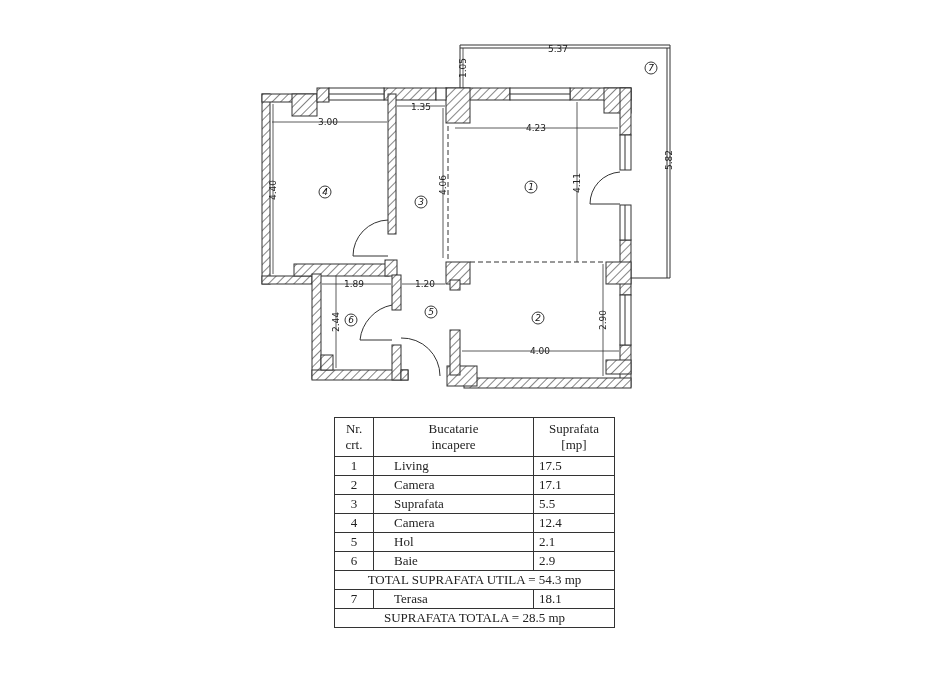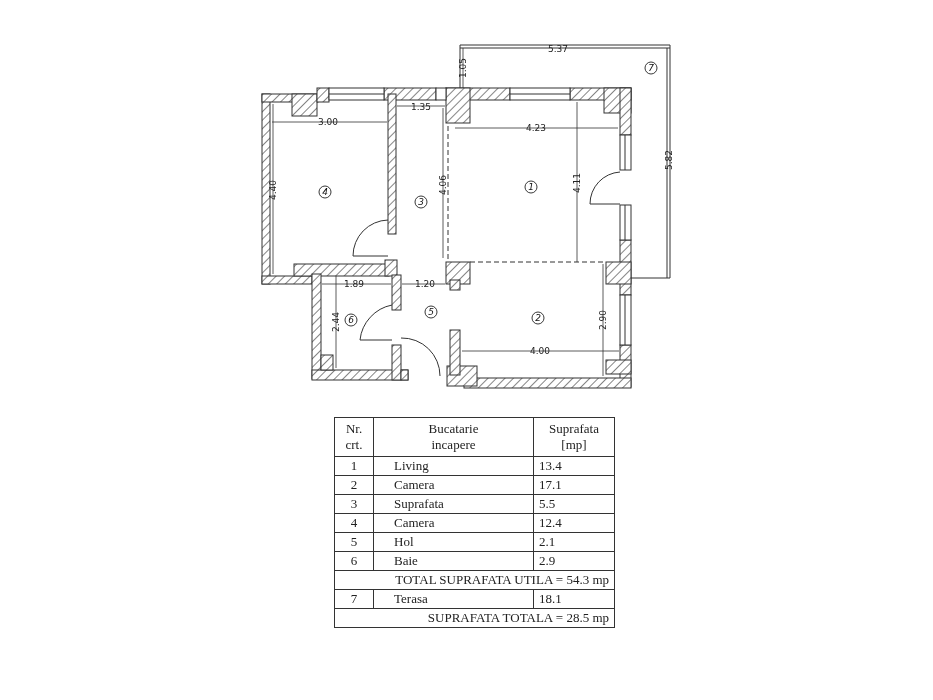--- a/index.html
+++ b/index.html
@@ -9,21 +9,21 @@
   .rlab { font-family:"DejaVu Sans", sans-serif; font-size:9px; fill:#111; font-style:italic; }
   table.legend {
     position:absolute; left:334px; top:417px; width:281px;
     border-collapse:collapse; font-family:"Liberation Serif", serif; font-size:13px; color:#222;
   }
   table.legend td, table.legend th { border:1.5px solid #333; padding:0 5px; height:18px; font-weight:normal; }
   table.legend th { height:38px; line-height:16px; text-align:center; vertical-align:middle; }
   table.legend .c1 { width:28px; text-align:center; }
   table.legend .c2 { text-align:left; padding-left:20px;margin-top:28px; }
   table.legend .c3 { width:70px; }
-  table.legend .tot { text-align:right; }
+  table.legend .tot { text-align:center; }
 </style>
 </head>
 <body>
 
 <svg id="plan" width="933" height="410" viewBox="0 0 933 410">
   <defs>
     <pattern id="hatch" width="6" height="6" patternUnits="userSpaceOnUse" patternTransform="rotate(45)">
       <rect width="6" height="6" fill="#fff"></rect>
       <line x1="0" y1="0" x2="0" y2="6" stroke="#333" stroke-width="1.2"></line>
     </pattern>
@@ -158,21 +158,21 @@
 <table class="legend">
   <tbody>
       <tr>
     <th class="c1"><span>Nr.</span><br><span>crt.</span></th>
     <th><span>Bucatarie</span><br><span>incapere</span></th>
     <th class="c3"><span>Suprafata</span><br><span>[mp]</span></th>
   </tr>
   <tr>
     <td class="c1">1</td>
     <td class="c2">Living</td>
-    <td class="c3">13.4</td>
+    <td class="c3">17.5</td>
   </tr>
   <tr>
     <td class="c1">2</td>
     <td class="c2">Camera</td>
     <td class="c3">17.1</td>
   </tr>
   <tr>
     <td class="c1">3</td>
     <td class="c2">Suprafata</td>
     <td class="c3">5.5</td>

